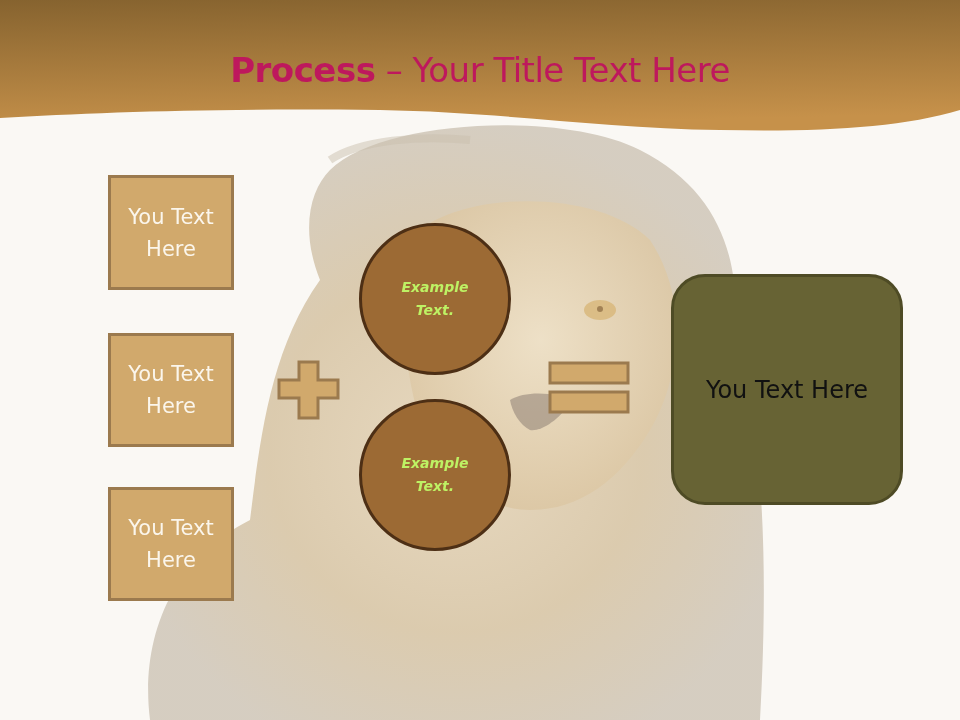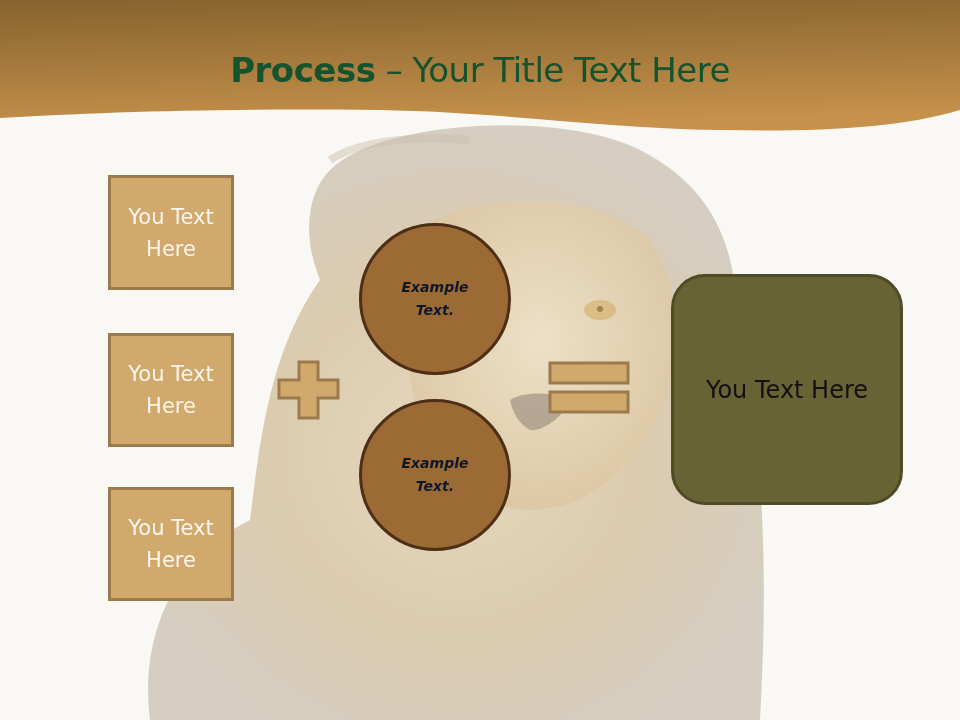--- a/index.html
+++ b/index.html
@@ -3,26 +3,26 @@
 <meta charset="utf-8">
 <style>
   html, body { margin: 0; padding: 0; }
   body { width: 960px; height: 720px; overflow: hidden; background: #faf8f4; position: relative; font-family: "DejaVu Sans", "Liberation Sans", sans-serif; }
   .slide { position: absolute; left: 0; top: 0; width: 960px; height: 720px; background: #faf8f4; overflow: hidden; }
 
   
   .lion { position: absolute; left: 0; top: 0; width: 960px; height: 720px; }
 
   .header { position: absolute; left: 0; top: 0; width: 960px; height: 140px; }
-  .title { position: absolute; left: 0; top: 50px; width: 960px; text-align: center; color: #14532d; font-size: 34px; font-family: "DejaVu Sans", sans-serif; letter-spacing: -0.5px; }
+  .title { position: absolute; left: 0; top: 50px; width: 960px; text-align: center; color: #be185d; font-size: 34px; font-family: "DejaVu Sans", sans-serif; letter-spacing: -0.5px; }
   .title .bold { font-weight: bold; }
 
   .box { position: absolute; width: 126px; height: 110px; background: #d1a96c; border: 3px solid #9b7a4e; box-sizing: border-box; display: flex; align-items: center; justify-content: center; text-align: center; color: #fbf6ec; font-size: 21px; line-height: 32px; font-family: "DejaVu Sans", sans-serif; }
 
-  .circle { position: absolute; width: 152px; height: 152px; border-radius: 50%; background: #9c6a34; border: 3px solid #4d2f15; box-sizing: border-box; display: flex; align-items: center; justify-content: center; text-align: center; color: #0f172a; font-size: 14px; font-weight: bold; font-style: italic; line-height: 23px; font-family: "DejaVu Sans", sans-serif; }
+  .circle { position: absolute; width: 152px; height: 152px; border-radius: 50%; background: #9c6a34; border: 3px solid #4d2f15; box-sizing: border-box; display: flex; align-items: center; justify-content: center; text-align: center; color: #bef264; font-size: 14px; font-weight: bold; font-style: italic; line-height: 23px; font-family: "DejaVu Sans", sans-serif; }
 
   .result { position: absolute; left: 671px; top: 274px; width: 232px; height: 231px; background: #676334; border: 3px solid #4e4b25; box-sizing: border-box; border-radius: 34px; display: flex; align-items: center; justify-content: center; color: #111; font-size: 24px; font-family: "DejaVu Sans", sans-serif; }
 
   .op { position: absolute; }
 </style>
 </head>
 <body>
 
 <div class="slide">
 

